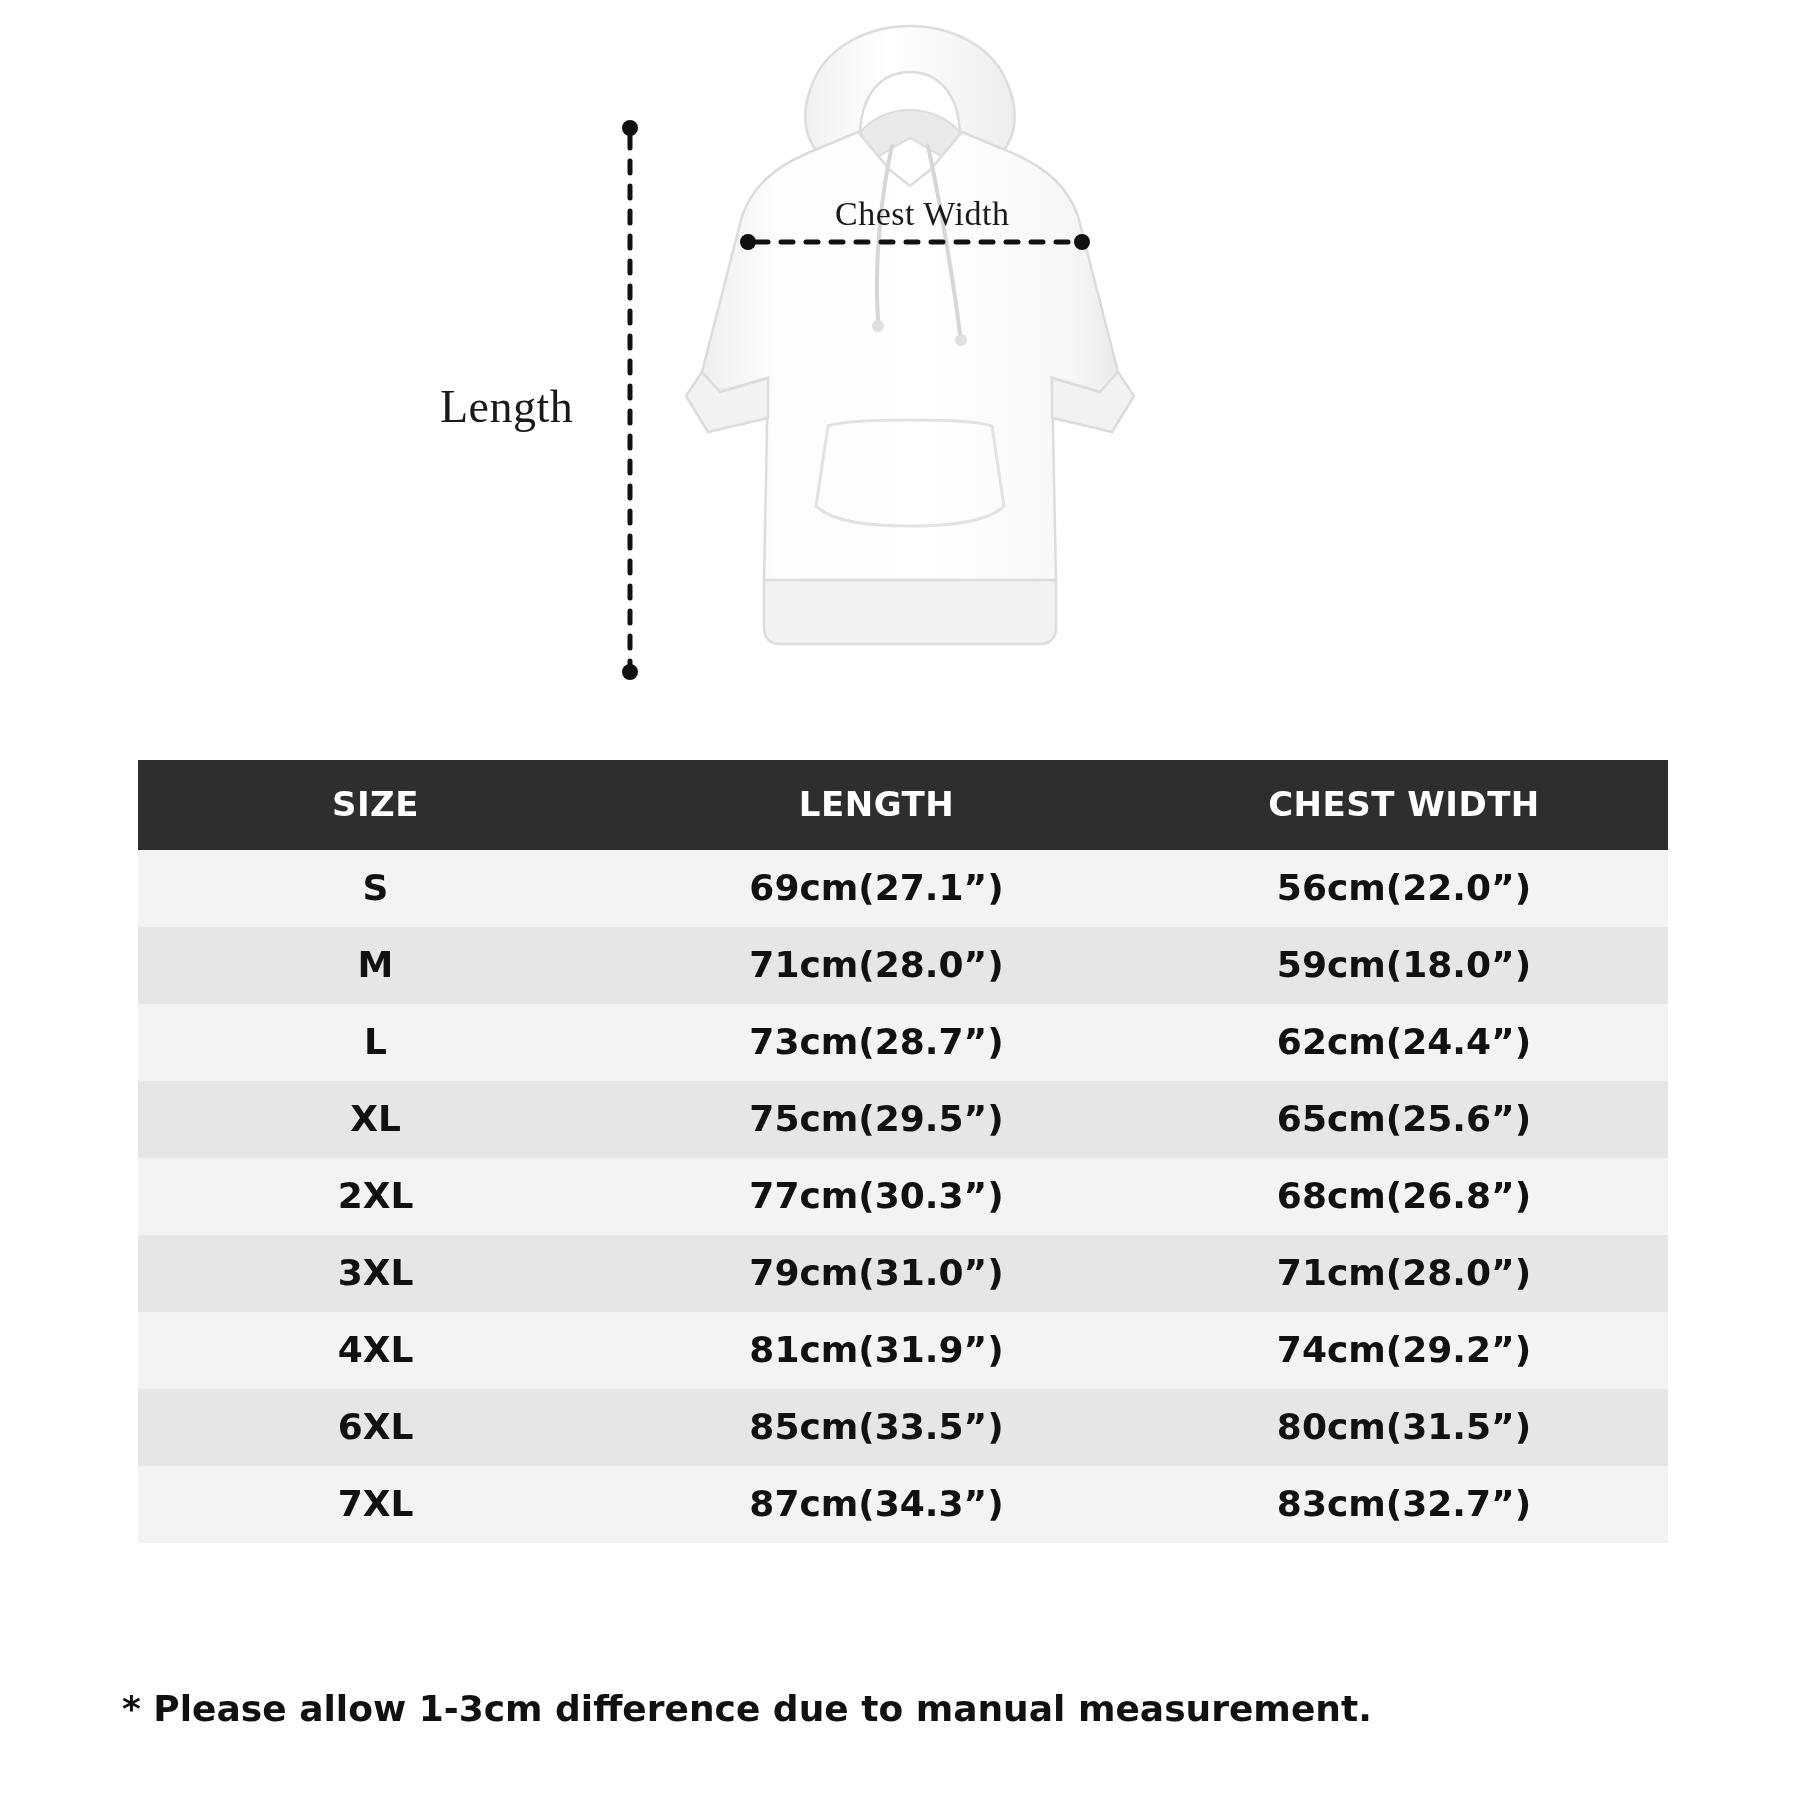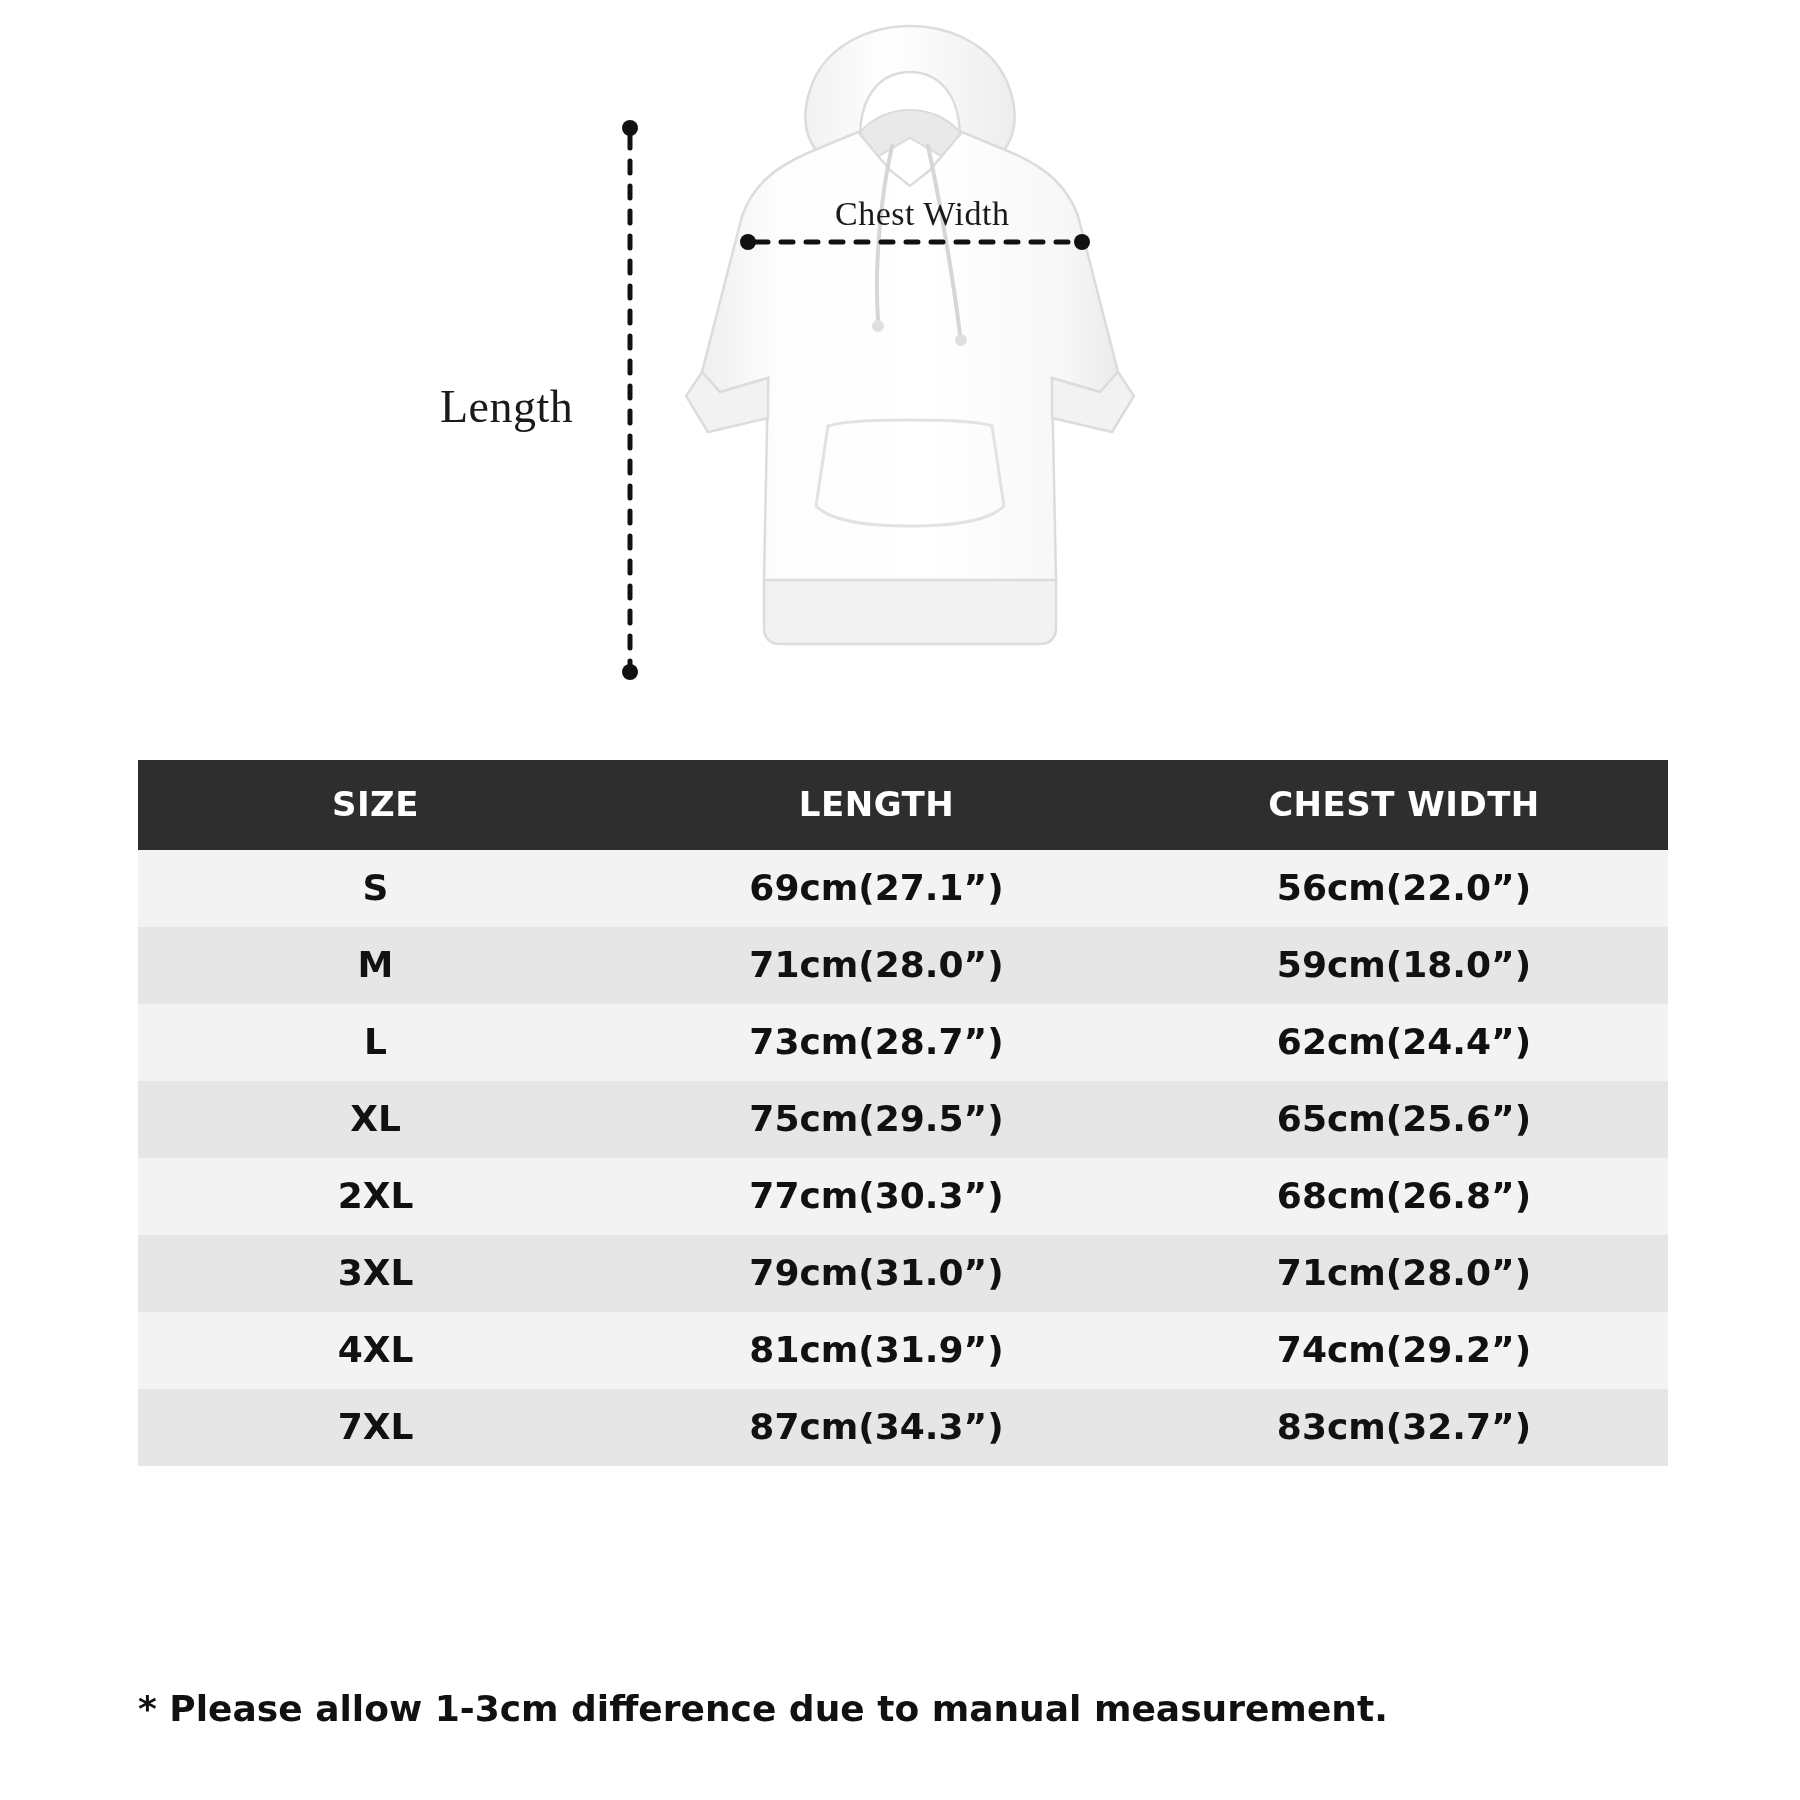--- a/index.html
+++ b/index.html
@@ -87,21 +87,21 @@
     font-family: "DejaVu Sans", sans-serif;
     font-weight: normal;
     font-size: 36px;
   }
   col.c-size  { width: 475px; }
   col.c-len   { width: 527px; }
   col.c-chest { width: 528px; }
 
   .footnote {
     position: absolute;
-    left: 138px;
+    left: 122px;
     top: 1688px;
     font-family: "DejaVu Sans", sans-serif;
     font-weight: bold;
     font-size: 36px;
     color: #111111;
     letter-spacing: 0px;
   }
 </style>
 </head>
 <body>
@@ -214,20 +214,25 @@
           <td class="size-cell">3XL</td>
           <td>79cm(31.0”)</td>
           <td>71cm(28.0”)</td>
         </tr>
         <tr>
           <td class="size-cell">4XL</td>
           <td>81cm(31.9”)</td>
           <td>74cm(29.2”)</td>
         </tr>
         <tr>
+          <td class="size-cell">6XL</td>
+          <td>85cm(33.5”)</td>
+          <td>80cm(31.5”)</td>
+        </tr>
+        <tr>
           <td class="size-cell">7XL</td>
           <td>87cm(34.3”)</td>
           <td>83cm(32.7”)</td>
         </tr>
       </tbody>
     </table>
   </div>
 
   <div class="footnote">* Please allow 1-3cm difference due to manual measurement.</div>
 

